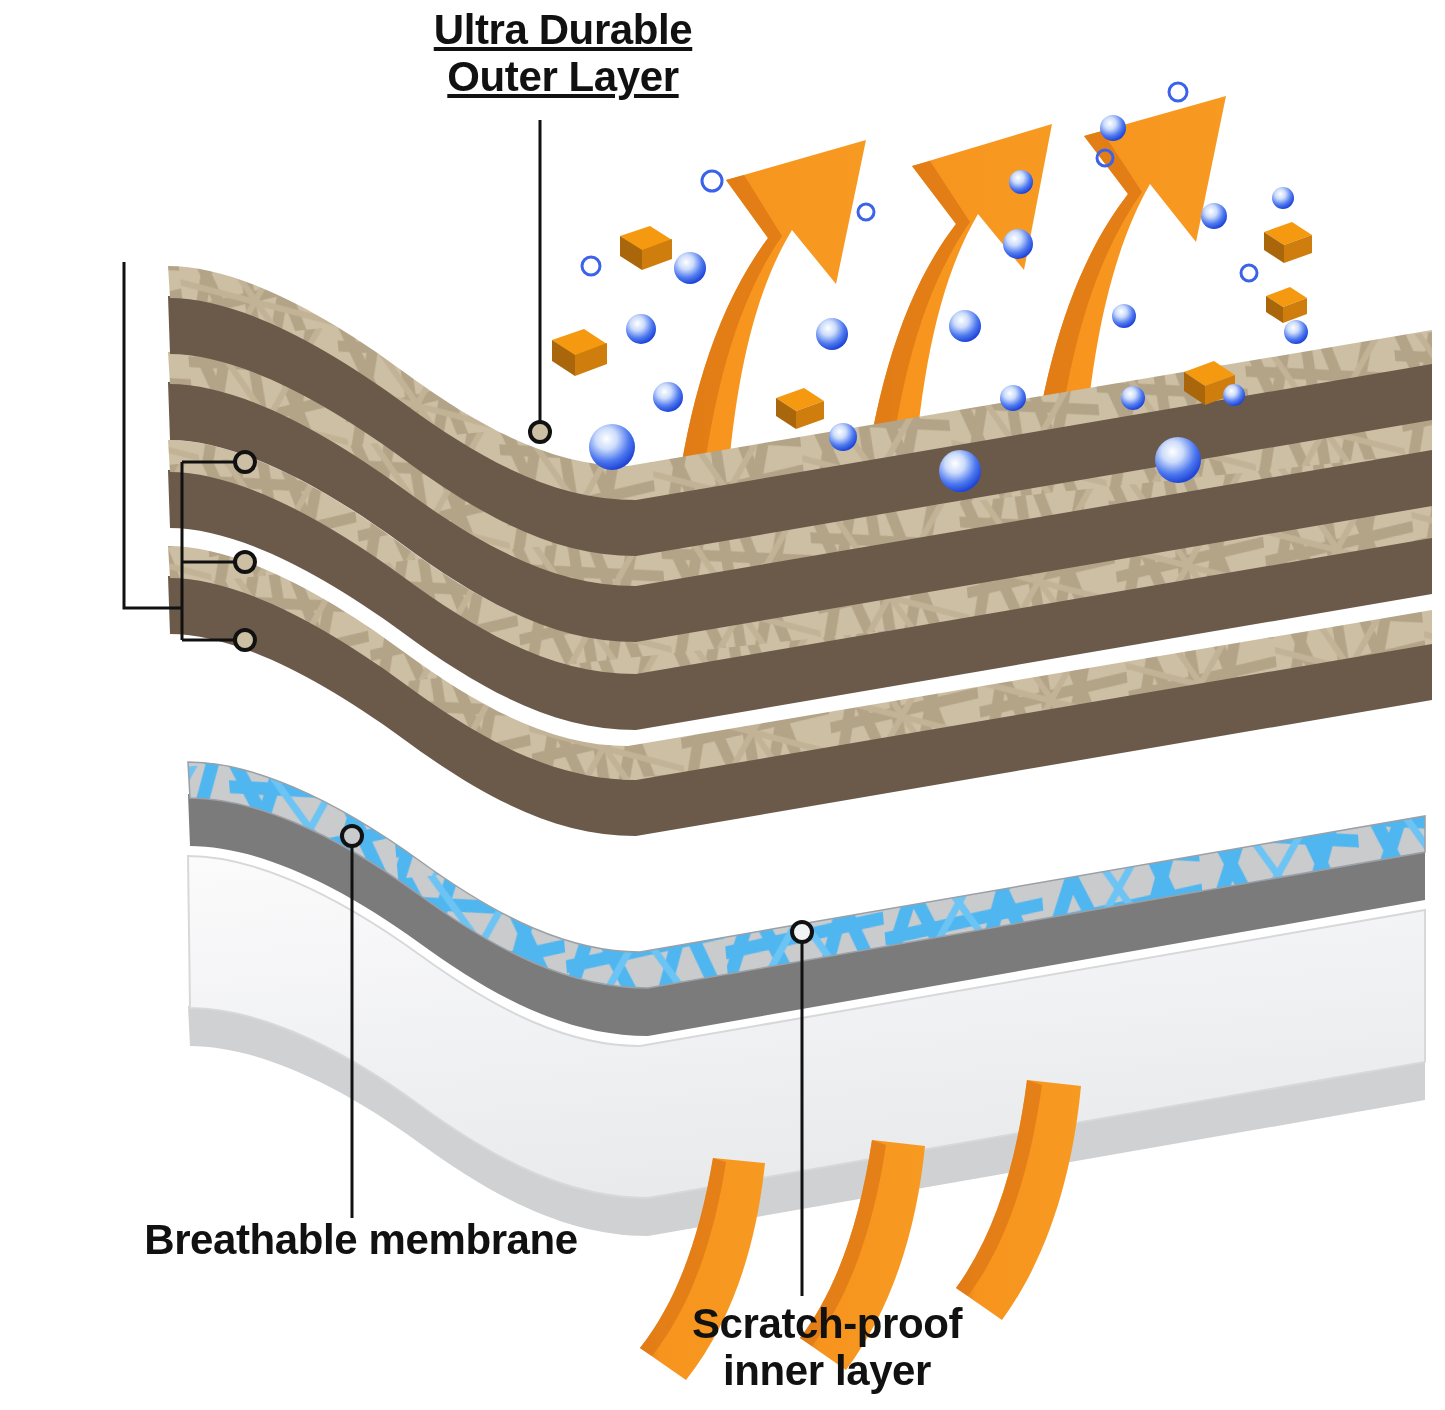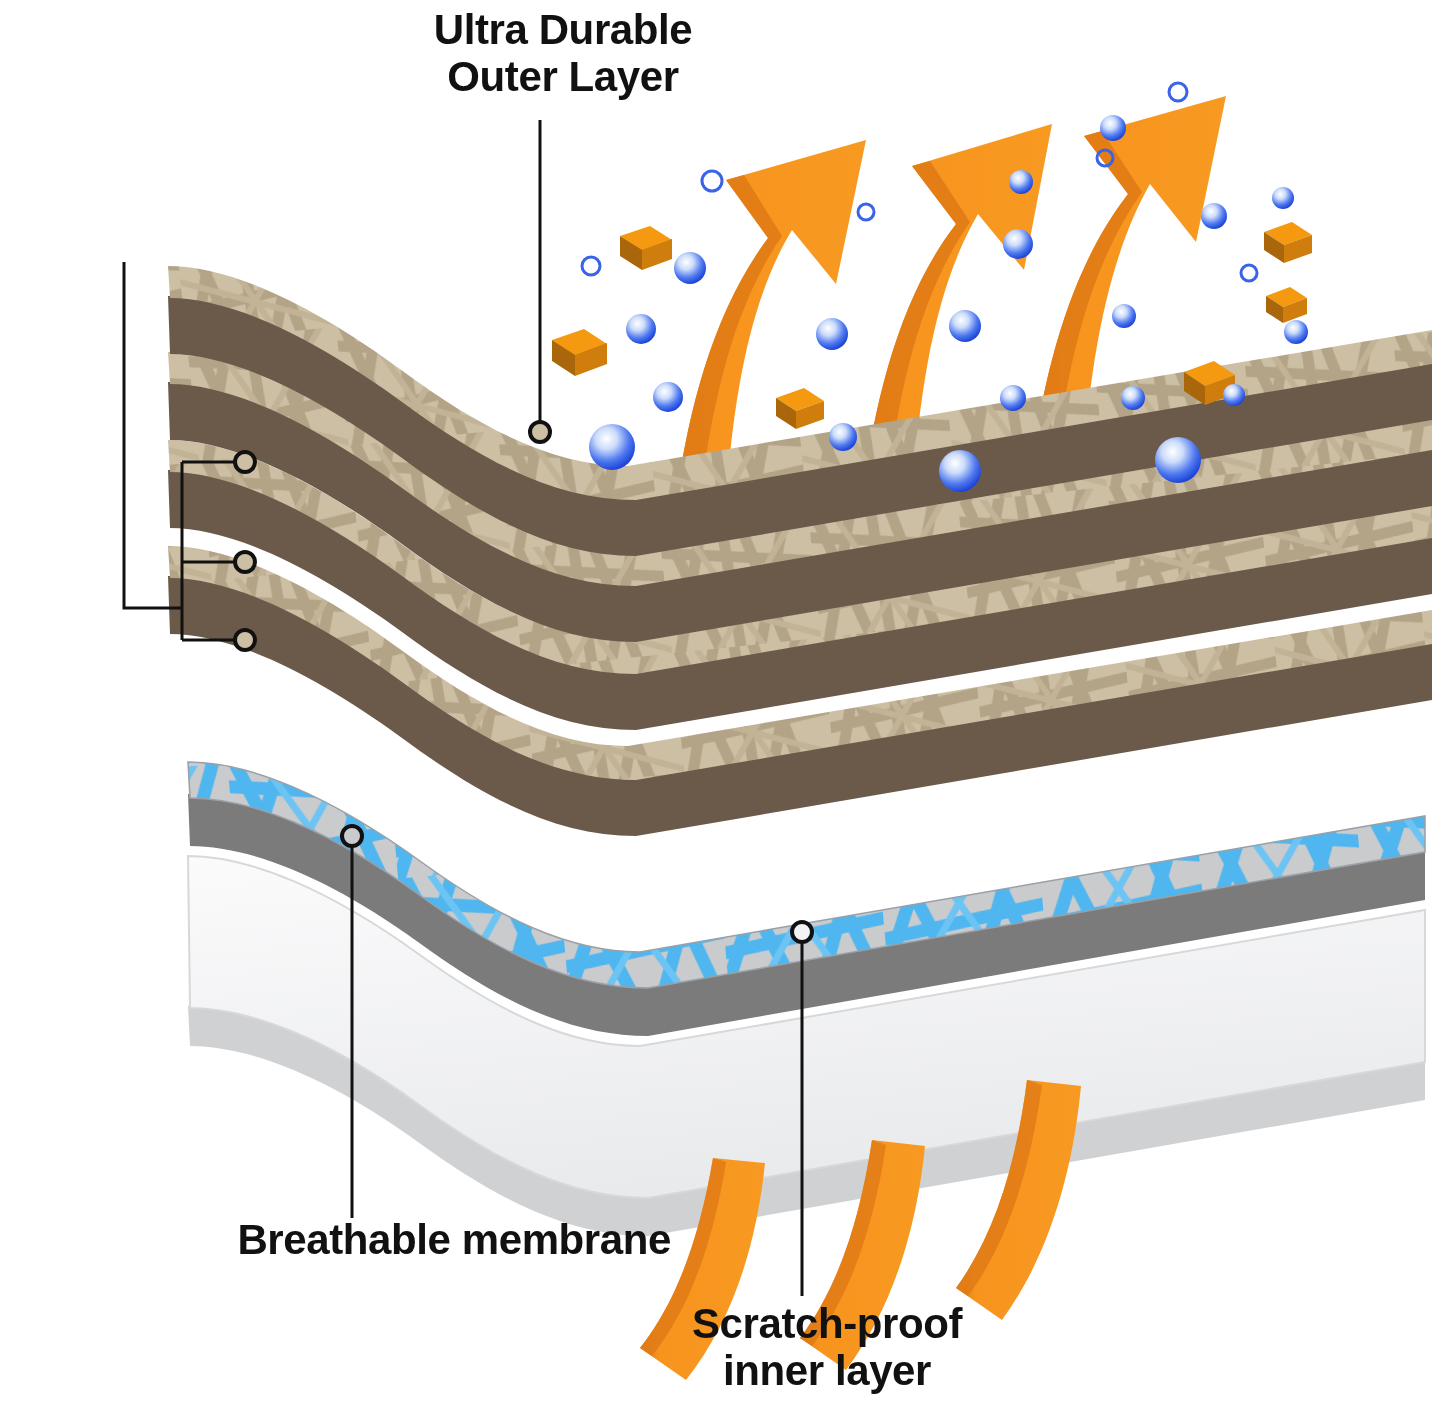--- a/index.html
+++ b/index.html
@@ -2,23 +2,23 @@
 <html><head>
 <meta charset="utf-8">
 <style>
   html,body{margin:0;padding:0;background:#ffffff;}
   body{width:1445px;height:1410px;position:relative;overflow:hidden;
        font-family:"Liberation Sans","DejaVu Sans",sans-serif;}
   #stage{position:absolute;left:0;top:0;width:1445px;height:1410px;}
   svg#scene{position:absolute;left:0;top:0;width:1445px;height:1410px;display:block;}
   .lbl{position:absolute;color:#111111;font-weight:bold;line-height:1.12;
        letter-spacing:-0.4px;white-space:pre-line;}
-  #lbl-outer{left:398px;top:6px;width:330px;font-size:42px;text-align:center;}
+  #lbl-outer{left:398px;top:6px;width:330px;font-size:42px;text-align:center;text-decoration:underline;}
   #lbl-robust{left:4px;top:130px;width:420px;font-size:42px;text-align:center;}
-  #lbl-membrane{left:71px;top:1216px;width:600px;font-size:42px;text-align:right;}
+  #lbl-membrane{left:61px;top:1216px;width:600px;font-size:42px;text-align:center;}
   #lbl-scratch{left:612px;top:1300px;width:430px;font-size:42px;text-align:center;}
 </style>
 </head>
 <body>
 
 <div id="stage">
 
 <svg id="scene" viewBox="0 0 1445 1410" xmlns="http://www.w3.org/2000/svg">
   <defs>
     <radialGradient id="gBub" cx="38%" cy="32%" r="68%">

